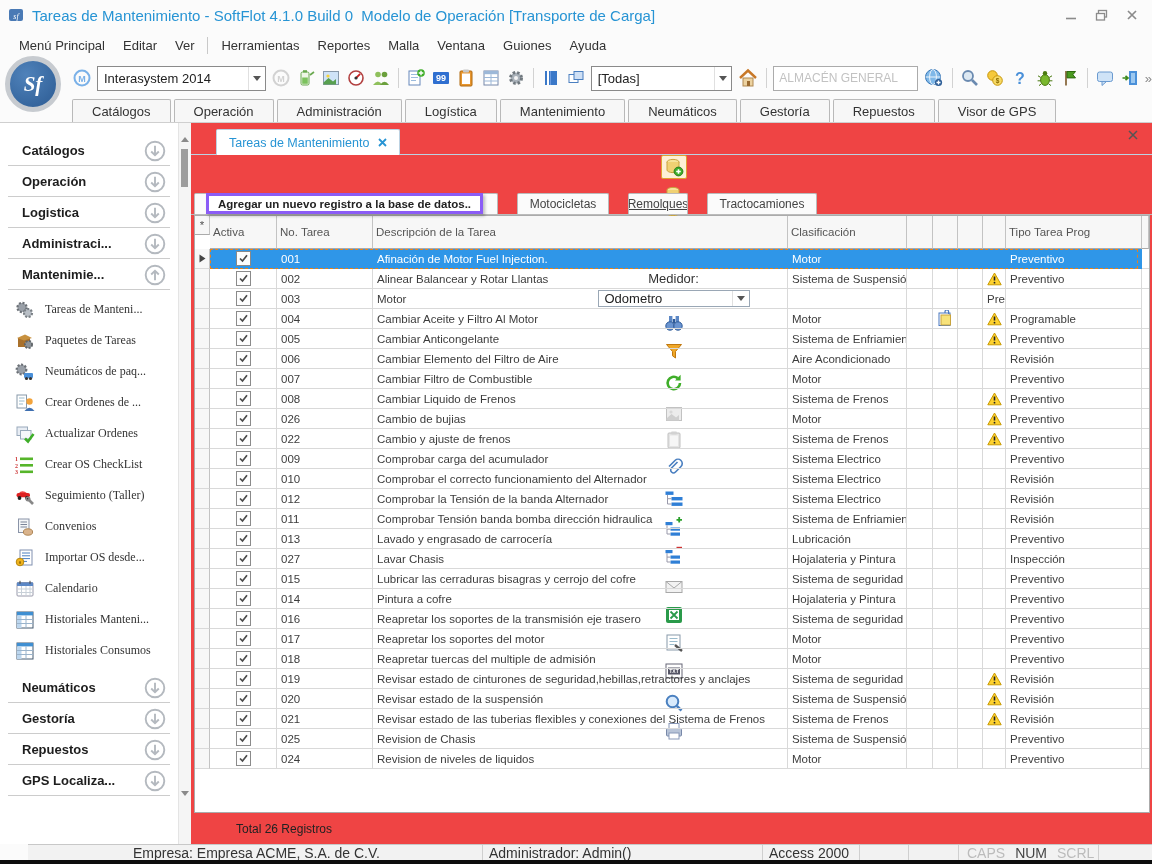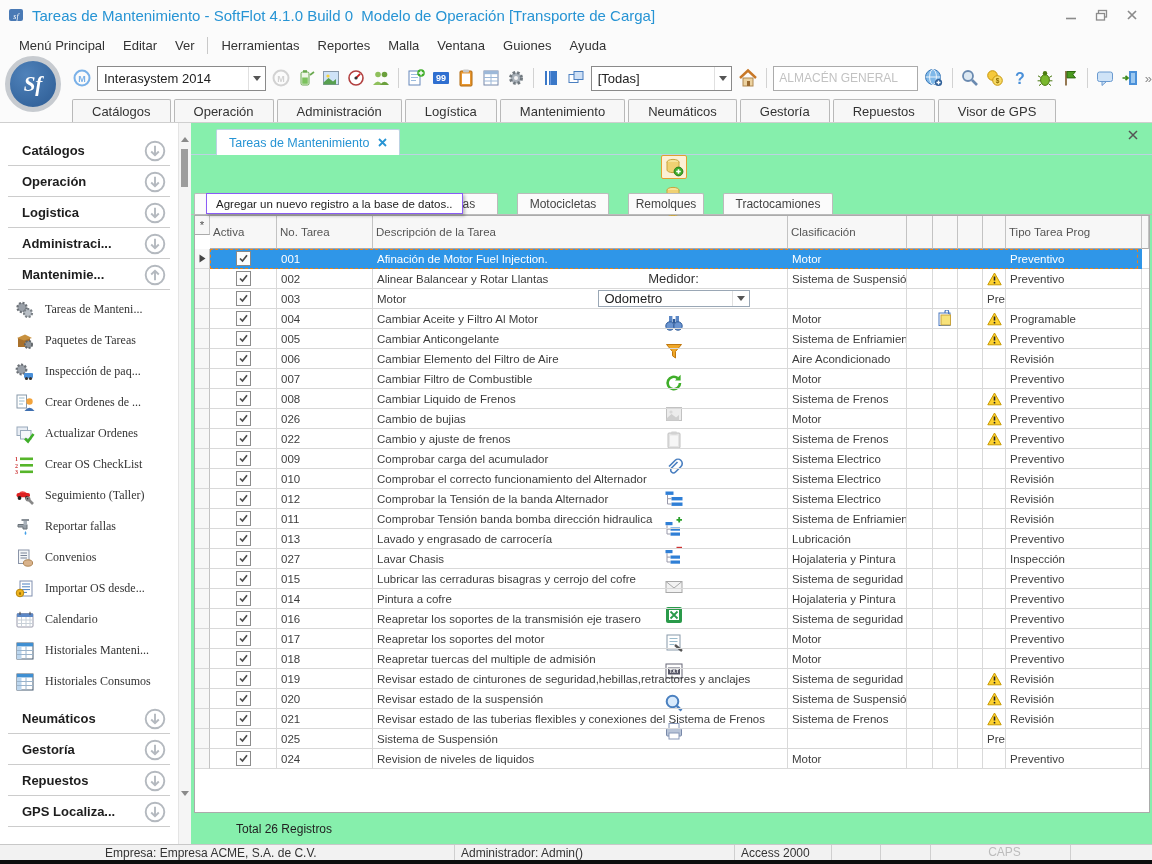--- a/index.html
+++ b/index.html
@@ -36,53 +36,53 @@
   .sb-sec::after{content:'';position:absolute;left:8px;right:8px;bottom:0;border-bottom:1px solid #cccccc;}
   .sb-label{font-weight:bold;font-size:13px;color:#1d1d1d;white-space:nowrap;}
   .sb-arrow{margin-left:auto;line-height:0;}
   .sb-items{padding:4px 0 6px 0;}
   .sb-item{height:31px;display:flex;align-items:center;gap:9px;padding-left:14px;font-size:12px;color:#333;font-family:Liberation Serif, serif;}
   .sb-ico{width:22px;height:22px;line-height:0;display:inline-flex;align-items:center;justify-content:center;}
   .scrollstrip{width:12px;background:#f5f5f5;position:relative;border-left:1px solid #e4e4e4;}
   .scrollstrip .up{position:absolute;top:14px;left:2px;width:0;height:0;border-left:4px solid transparent;border-right:4px solid transparent;border-bottom:5px solid #8a8a8a;}
   .scrollstrip .thumb{position:absolute;top:26px;left:2px;width:7px;height:38px;background:#9d9d9d;}
   .scrollstrip .dn{position:absolute;bottom:48px;left:2px;width:0;height:0;border-left:4px solid transparent;border-right:4px solid transparent;border-top:5px solid #8a8a8a;}
-  .main{flex:1;position:relative;background:#86efac;}
+  .main{flex:1;position:relative;background:#ef4444;}
   .doctabs{height:31px;position:relative;border-bottom:1px solid #bcd2e2;}
   .doctab{position:absolute;left:25px;top:6px;height:25px;background:#fff;border:1px solid #bcd2e2;border-bottom:none;
           display:flex;align-items:center;gap:9px;padding:0 12px;font-size:12.5px;color:#2794d4;border-radius:2px 2px 0 0;z-index:2;}
   .panex{position:absolute;right:14px;top:7px;line-height:0;}
   .dtoolbar{height:35px;display:flex;align-items:center;gap:4px;padding-left:4px;flex-direction:column;}
   .dicon{width:24px;height:24px;display:inline-flex;align-items:center;justify-content:center;line-height:0;border:1px solid transparent;}
   .dicon.hover{background:#fdf0d5;border:1px solid #e0a030;border-radius:2px;}
   .dsep{width:1px;height:21px;background:#d5d5d5;margin:0 3px;}
   .medlabel{font-size:13px;color:#333;margin:0 4px 0 4px;}
   .medcombo{width:150px;height:24px;border:1px solid #9aa7b5;}
   .subtabs{height:24px;display:flex;align-items:flex-end;padding-left:3px;border-bottom:1px solid #bbbbbb;position:relative;gap:17px;}
   .subtab{height:21px;box-sizing:border-box;display:flex;align-items:center;justify-content:center;
           background:#fbfbfb;border:1px solid #bbbbbb;border-bottom:none;margin-right:2px;font-size:12px;color:#444;
           border-radius:2px 2px 0 0;overflow:hidden;white-space:nowrap;}
-  .tooltip{position:absolute;left:15px;top:70px;height:21px;box-sizing:border-box;background:#ffffff;border:1px solid #8b5cf6;
-           display:flex;align-items:center;padding:0 9px;font-size:11.5px;color:#222;z-index:30;box-shadow:2px 2px 3px rgba(0,0,0,.25);white-space:nowrap;}
+  .tooltip{position:absolute;left:15px;top:70px;height:21px;box-sizing:border-box;background:#ffffff;border:3px solid #8b5cf6;
+           display:flex;align-items:center;padding:0 9px;font-size:11.5px;color:#222;z-index:30;box-shadow:2px 2px 3px rgba(0,0,0,.25);white-space:nowrap;font-weight:bold;}
   .gridwrap{margin-left:3px;width:956px;height:598px;border:1px solid #ababab;box-sizing:border-box;background:#fff;overflow:hidden;}
   .grow{display:grid;grid-template-columns:15px 67px 96px 415px 119px 26px 25px 25px 23px 136px minmax(0,1fr);}
   .gh{height:19px;box-sizing:border-box;border-right:1px solid #c3c3c3;border-bottom:1px solid #ababab;background:#f7f7f7;
       font-size:11.5px;color:#555;display:flex;align-items:center;padding:16px 3px;overflow:hidden;white-space:nowrap;}
   .gh.center{justify-content:center;padding:0;}
   .grid-row{position:relative;}
   .gc{height:20px;box-sizing:border-box;border-right:1px solid #d9d9d9;border-bottom:1px solid #d9d9d9;
       font-size:11.5px;color:#3c3c3c;display:flex;align-items:center;padding:0 4px;overflow:hidden;white-space:nowrap;}
   .gc.ind{background:#f7f7f7;border-right:1px solid #c3c3c3;justify-content:center;padding:0;}
   .gc.cb{justify-content:center;padding:0;}
   .gc.mini{justify-content:center;padding:0;}
   .checkbox{width:13px;height:13px;background:#fdfdfd;border:1px solid #8a8a8a;display:flex;align-items:center;justify-content:center;line-height:0;}
   .grid-row.sel .gc:not(.ind):not(.fill){background:#2f96e8;color:#fff;border-color:#2f96e8;border-bottom-color:#2f96e8;}
   .grid-row.sel::after{content:'';position:absolute;top:0;bottom:0;left:15px;right:11px;border:1px dashed #e8821e;box-sizing:border-box;pointer-events:none;}
   .gfooter{height:32px;display:flex;align-items:center;padding-left:45px;font-size:12px;color:#222;}
-  .statusbar{height:15px;background:#f2f2f2;border-top:1px solid #c8c8c8;display:flex;font-size:12px;color:#333;align-items:center;}
+  .statusbar{height:15px;background:#f2f2f2;border-top:1px solid #c8c8c8;display:flex;font-size:14px;color:#333;align-items:center;margin-left:28px;}
   .sbar-cell{height:100%;display:flex;align-items:center;border-right:1px solid #cfcfcf;box-sizing:border-box;overflow:hidden;white-space:nowrap;}
   .flags{gap:10px;padding-left:8px;}
   .flag.on{color:#444;}
   .flag.off{color:#bcbcbc;}
   .blackbar{height:6px;background:#0d0d0d;}
 </style>
 </head>
 <body>
 
 <div class="titlebar">
@@ -363,21 +363,21 @@
         </div>
         <div class="sb-item">
           <div class="sb-ico">
             <svg width="22" height="22" viewBox="0 0 22 22">
               <circle cx="7.5" cy="8.5" r="4.8" fill="#9aa0a8" stroke="#6b7076" stroke-width="2.2" stroke-dasharray="2 1.6"></circle>
               <rect x="10" y="12" width="9" height="5" rx="1" fill="#4a90d9"></rect>
               <circle cx="12.5" cy="17.5" r="1.6" fill="#333"></circle>
               <circle cx="16.5" cy="17.5" r="1.6" fill="#333"></circle>
             </svg>
           </div>
-          <span>Inspección de paq...</span>
+          <span>Neumáticos de paq...</span>
         </div>
         <div class="sb-item">
           <div class="sb-ico">
             <svg width="22" height="22" viewBox="0 0 22 22">
               <rect x="3" y="3" width="9.5" height="13" fill="#fff" stroke="#8899aa"></rect>
               <path d="M5 6 h5.5 M5 9 h5.5 M5 12 h4" stroke="#9abbcc"></path>
               <circle cx="15.5" cy="9.5" r="3.2" fill="#f2a33b"></circle>
               <path d="M10.5 19 q5 -6.5 10 0 Z" fill="#3e6fb0"></path>
             </svg>
           </div>
@@ -411,31 +411,20 @@
             <svg width="22" height="22" viewBox="0 0 22 22">
               <path d="M4.5 8.5 q3.5 -4.5 9 0 Z" fill="#e44"></path>
               <rect x="2.5" y="8" width="13.5" height="4.2" rx="2" fill="#d22"></rect>
               <circle cx="5.5" cy="13" r="1.9" fill="#222"></circle>
               <circle cx="13" cy="13" r="1.9" fill="#222"></circle>
               <path d="M14 14 l5 5" stroke="#888" stroke-width="2.6"></path>
               <circle cx="14" cy="14" r="1.8" fill="none" stroke="#888" stroke-width="1.4"></circle>
             </svg>
           </div>
           <span>Seguimiento (Taller)</span>
-        </div>
-        <div class="sb-item">
-          <div class="sb-ico">
-            <svg width="22" height="22" viewBox="0 0 22 22">
-              <path d="M4 8.5 h9 v4.5 h-4 v-2 h-5 Z" fill="#98a0a8" stroke="#6a7278"></path>
-              <rect x="9.5" y="4" width="3.5" height="5" fill="#aab2ba"></rect>
-              <rect x="7.5" y="3" width="7.5" height="2" fill="#888f96"></rect>
-              <path d="M11.5 15 q-1.8 2.8 0 4 q1.8 -1.2 0 -4" fill="#44a0e8"></path>
-            </svg>
-          </div>
-          <span>Reportar fallas</span>
         </div>
         <div class="sb-item">
           <div class="sb-ico">
             <svg width="22" height="22" viewBox="0 0 22 22">
               <rect x="4.5" y="3" width="10.5" height="13.5" fill="#f4f6f8" stroke="#8a94a8"></rect>
               <path d="M6.5 6 h6.5 M6.5 8.5 h6.5 M6.5 11 h6.5" stroke="#7a8498"></path>
               <ellipse cx="14" cy="16" rx="4.6" ry="3.2" fill="#d9b38c" stroke="#b08858"></ellipse>
             </svg>
           </div>
           <span>Convenios</span>
@@ -679,21 +668,21 @@
             <rect x="6" y="3.5" width="10" height="5" fill="#fff" stroke="#8898b8"></rect>
             <rect x="6" y="13" width="10" height="6" fill="#fff" stroke="#8898b8"></rect>
           </svg>
         </span>
     </div>
 
     <div class="subtabs">
         <div class="subtab" style="width: 170px;">Camiones</div>
         <div class="subtab" style="width: 115px;">Montacargas</div>
         <div class="subtab" style="width: 92px;">Motocicletas</div>
-        <div class="subtab" style="width: 76px;">Remolques</div>
+        <div class="subtab" style="width: 60px; text-decoration: underline;">Remolques</div>
         <div class="subtab" style="width: 110px;">Tractocamiones</div>
       </div>
     <div class="tooltip">Agregar un nuevo registro a la base de datos..</div>
 
     <div class="gridwrap">
       <div class="grow">
           <div class="gh center">*</div>
           <div class="gh">Activa</div>
           <div class="gh">No. Tarea</div>
           <div class="gh">Descripción de la Tarea</div>
@@ -1228,20 +1217,21 @@
           <div class="grow grid-row">
             <div class="gc ind"></div>
             <div class="gc cb">
               <div class="checkbox">
                 <svg width="11" height="11" viewBox="0 0 11 11">
                   <path d="M2 5.5 L4.5 8 L9 2.2" fill="none" stroke="#4a4a4a" stroke-width="1.7"></path>
                 </svg>
               </div>
             </div>
             <div class="gc no">025</div>
+            <div class="gc desc">Revision de Chasis</div>
             <div class="gc clasif">Sistema de Suspensión</div>
             <div class="gc mini"></div>
             <div class="gc mini"></div>
             <div class="gc mini"></div>
             <div class="gc mini"></div>
             <div class="gc tipo">Preventivo</div>
             <div class="gc fill"></div>
           </div>
           <div class="grow grid-row">
             <div class="gc ind"></div>
@@ -1270,21 +1260,21 @@
     </div>
   </div>
 </div>
 
 <div class="statusbar">
   <span class="sbar-cell" style="width:455px;padding-left:105px;">Empresa: Empresa ACME, S.A. de C.V.</span>
   <span class="sbar-cell" style="width:280px;padding-left:6px;">Administrador: Admin()</span>
   <span class="sbar-cell" style="width:97px;padding-left:6px;">Access 2000</span>
   <span class="sbar-cell" style="width:49px;"></span>
   <span class="sbar-cell" style="width:50px;"></span>
-  <span class="sbar-cell flags" style="width:140px;flex-direction:column;">
+  <span class="sbar-cell flags" style="width:140px;">
       <span class="flag off">CAPS</span>
       <span class="flag on">NUM</span>
       <span class="flag off">SCRL</span>
       <span class="flag on">OVR</span>
     </span>
   <span style="flex:1"></span>
 </div>
 <div class="blackbar"></div>
 
 </body></html>

